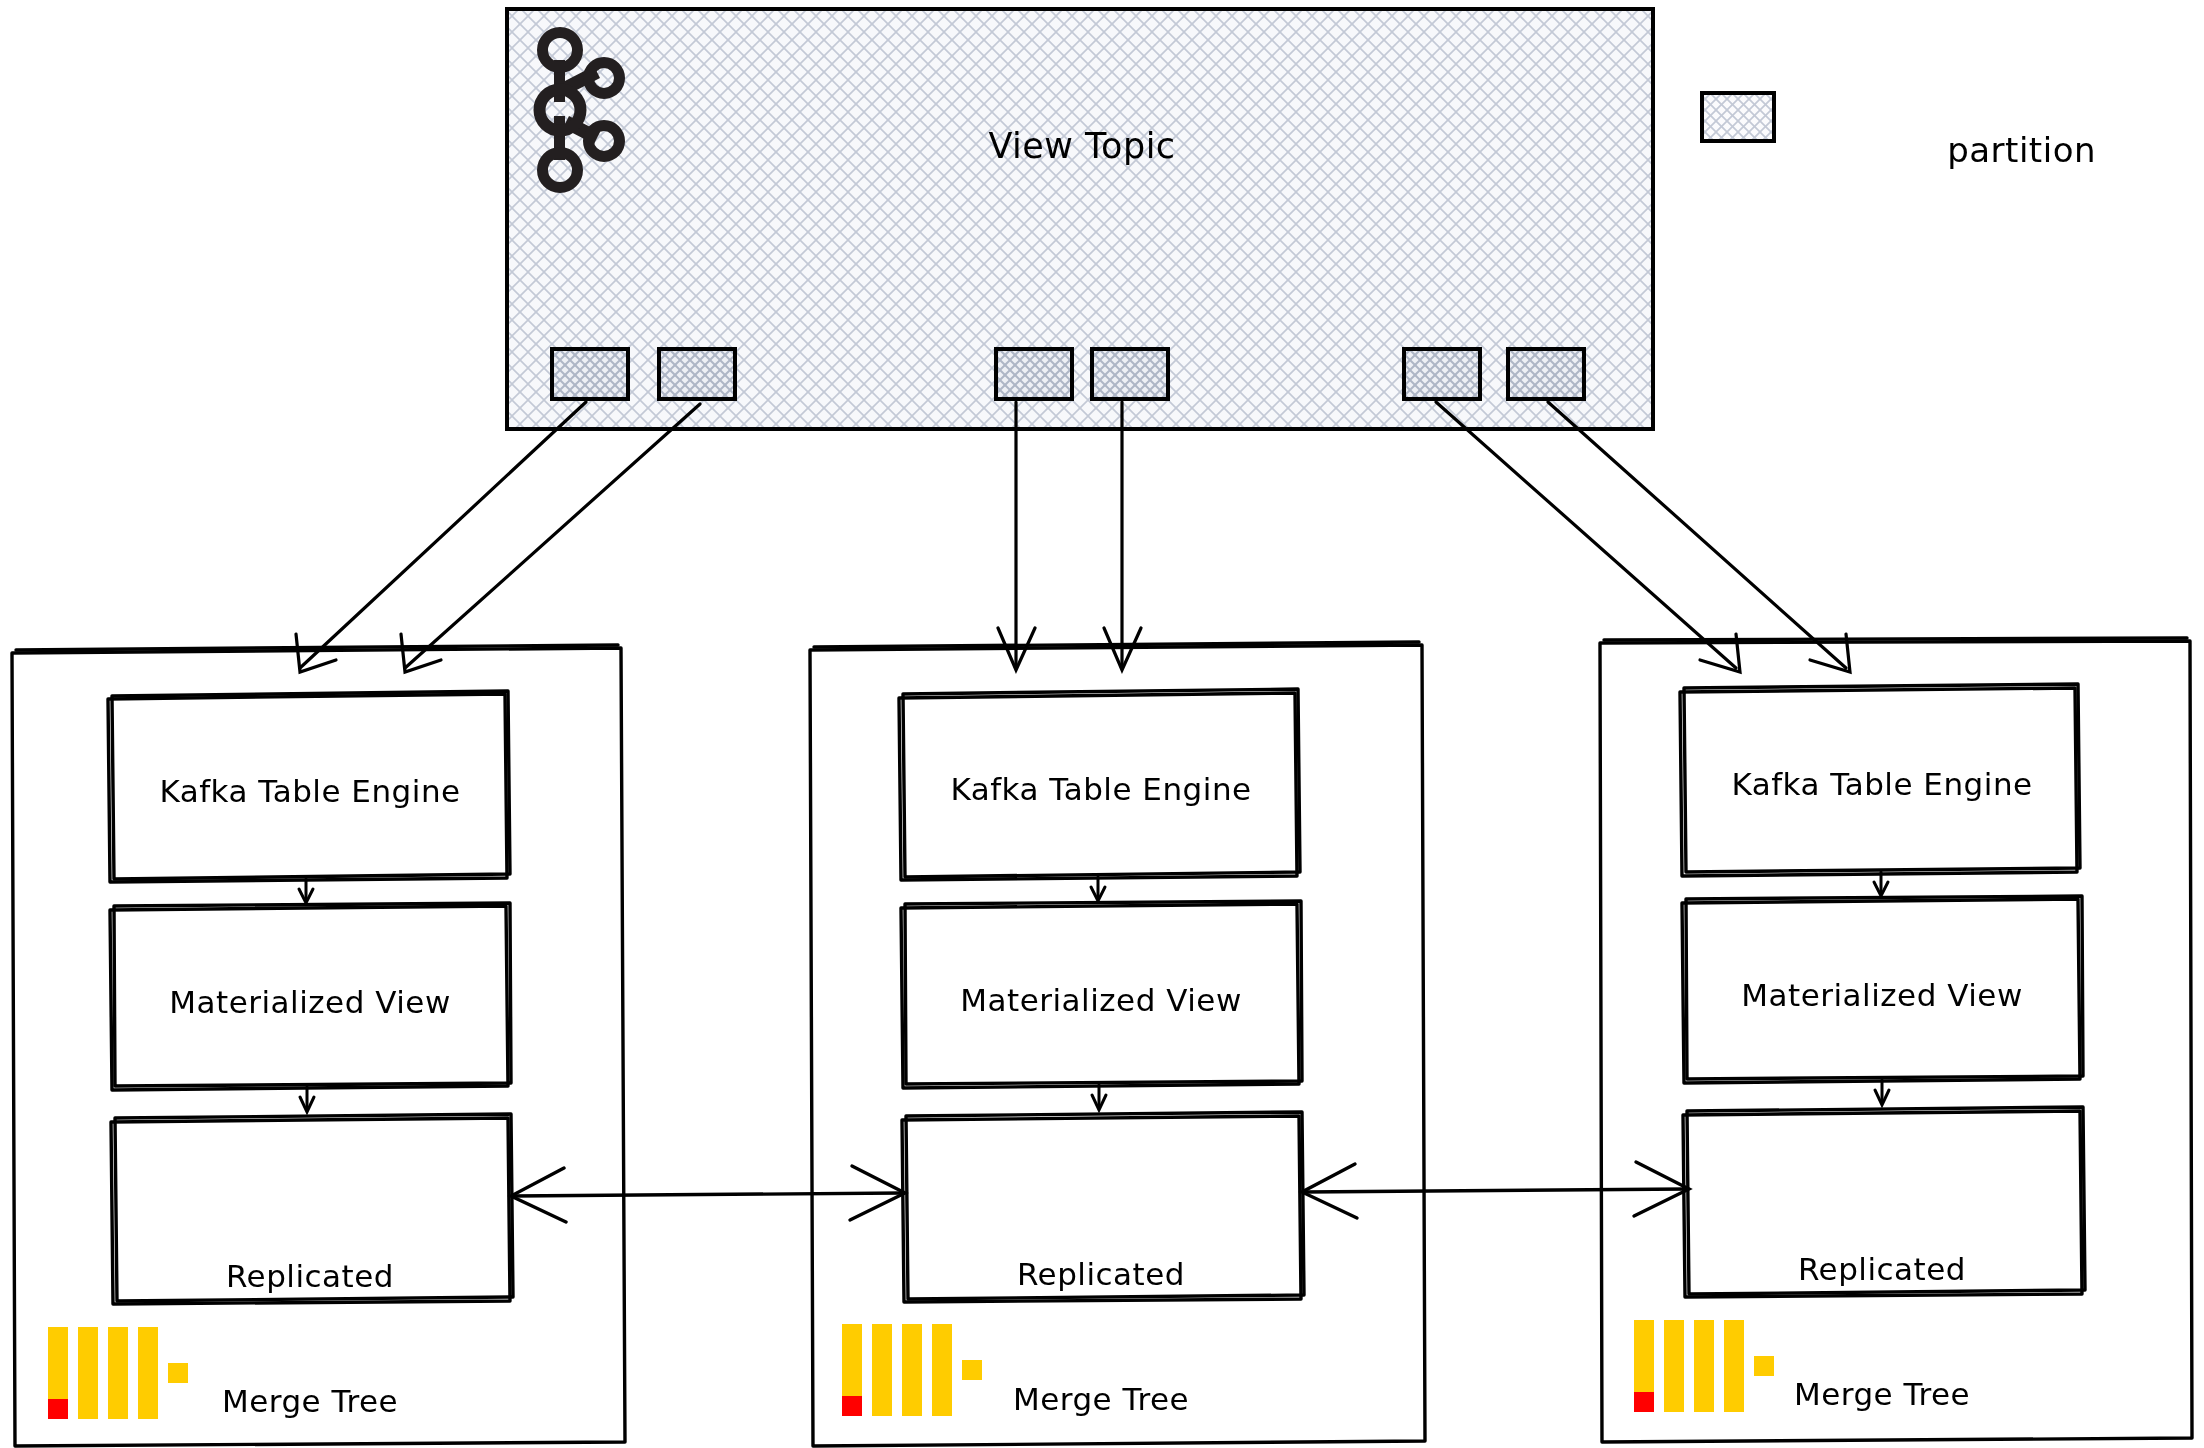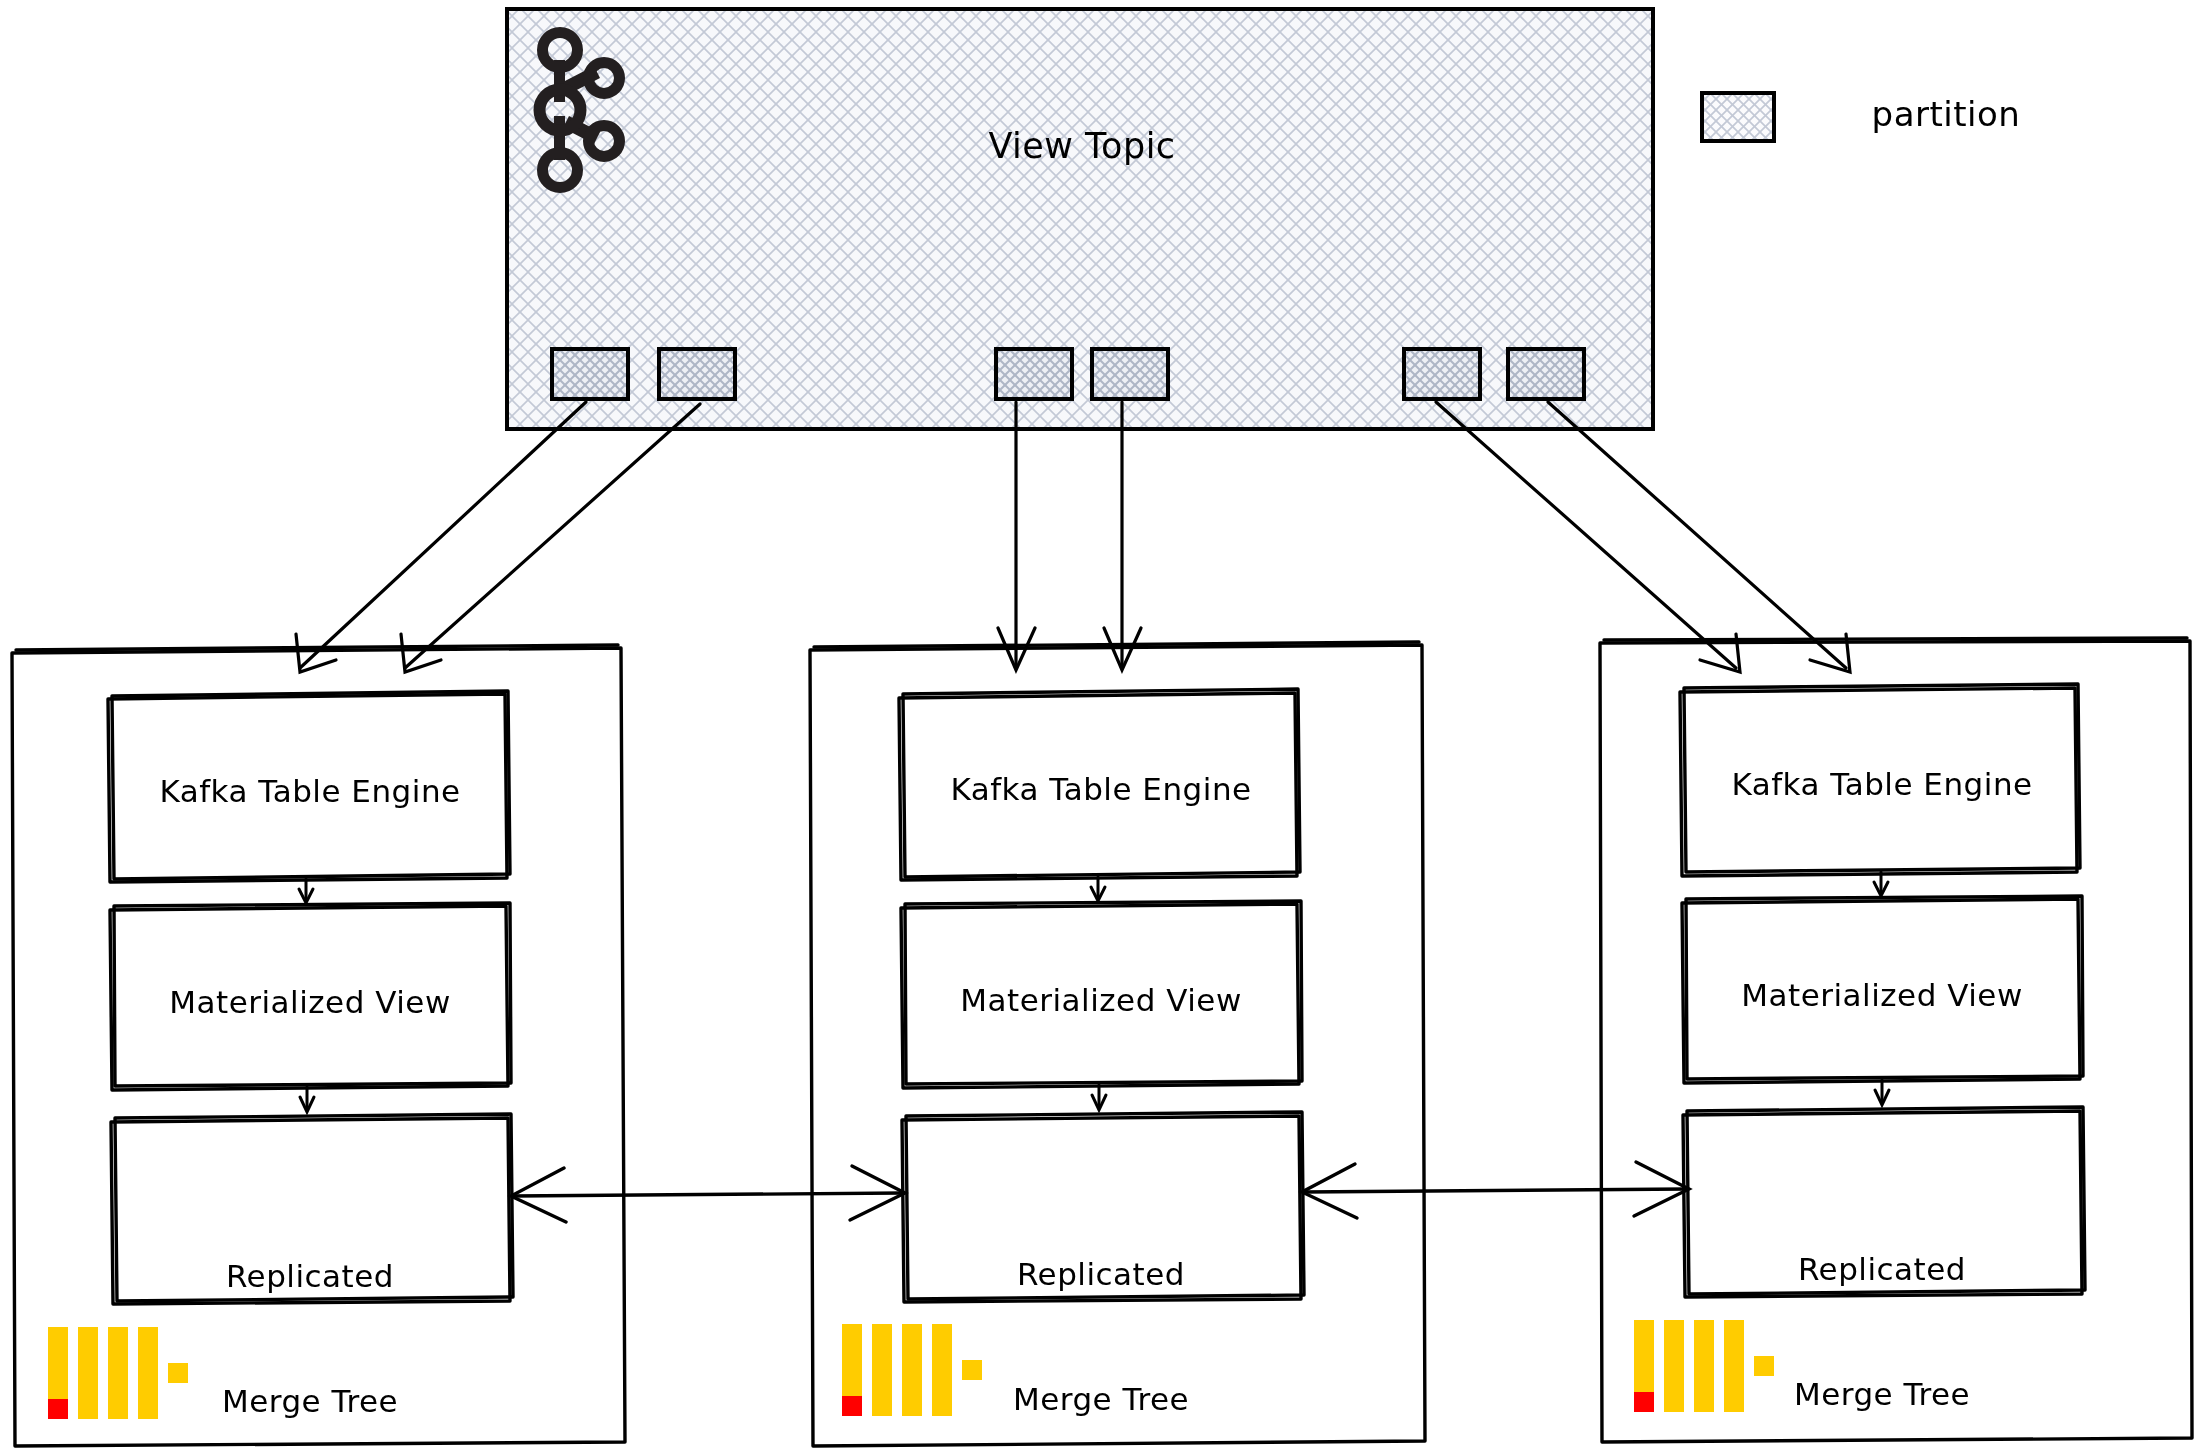--- a/index.html
+++ b/index.html
@@ -33,21 +33,22 @@
     white-space: pre;
     text-align: center;
     line-height: 1.28;
     letter-spacing: 0.5px;
   }
   .topic-title {
     font-size: 35px;
   }
   .legend-label {
     font-size: 34px;
-    text-align: center;
+    text-align: right;
+    margin-top: 36px;
   }
   .box-label {
     font-size: 31px;
   }
   .box-label.two-line {
     line-height: 1.35;
   }
 </style>
 </head>
 <body>

